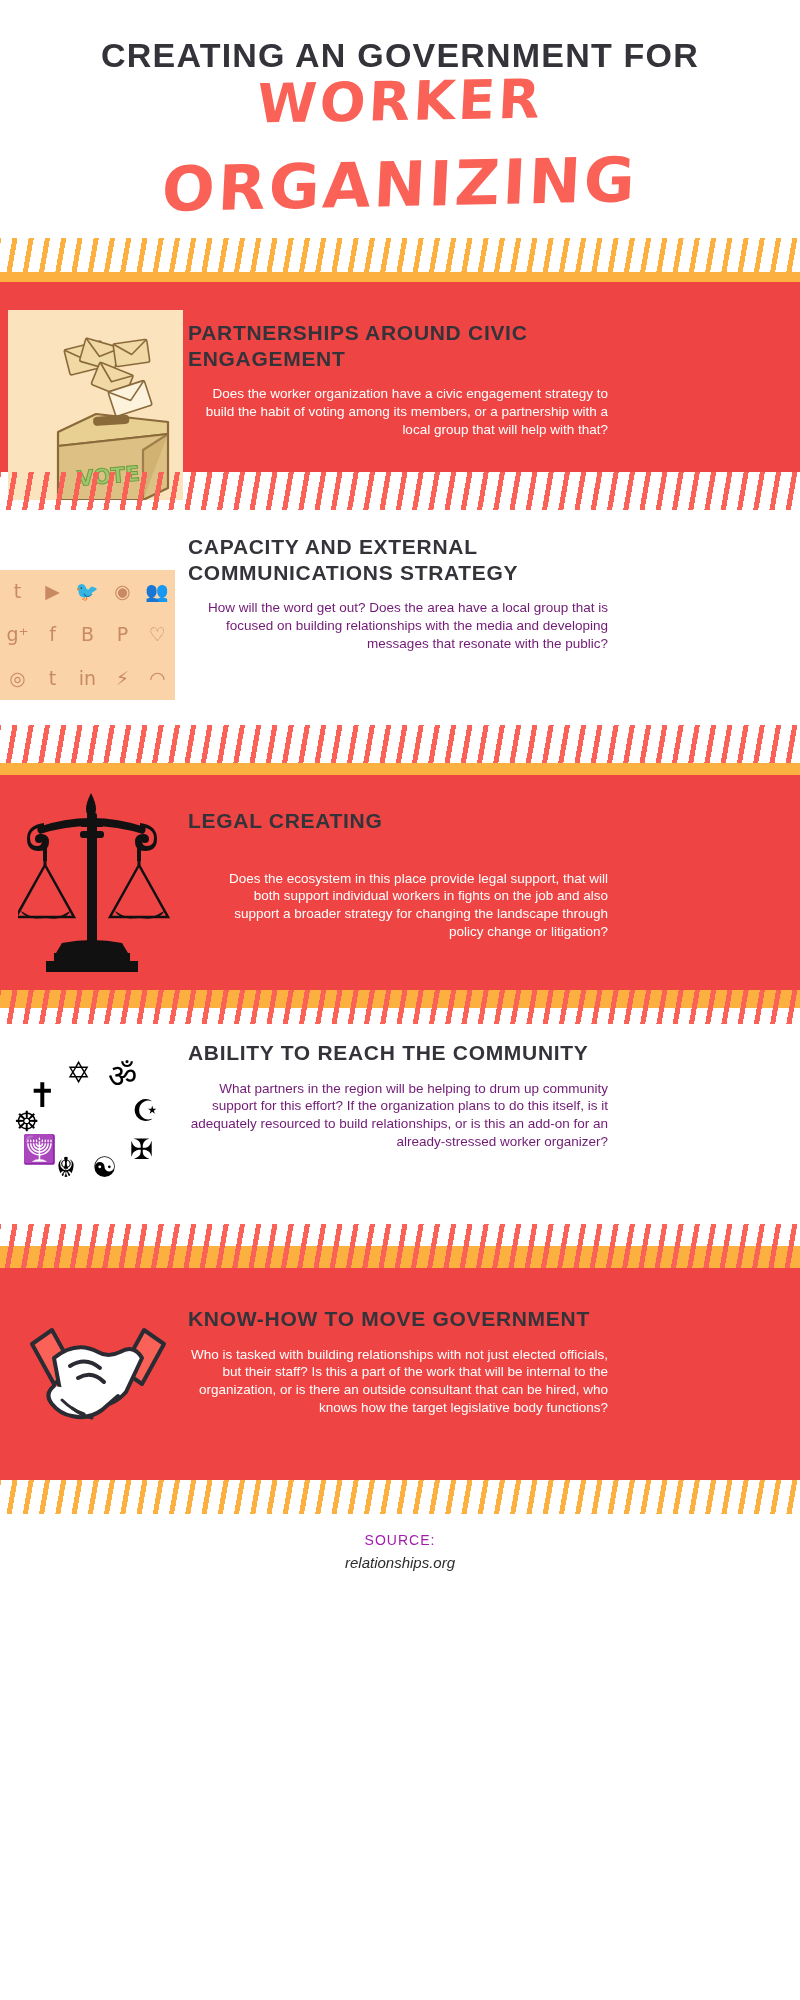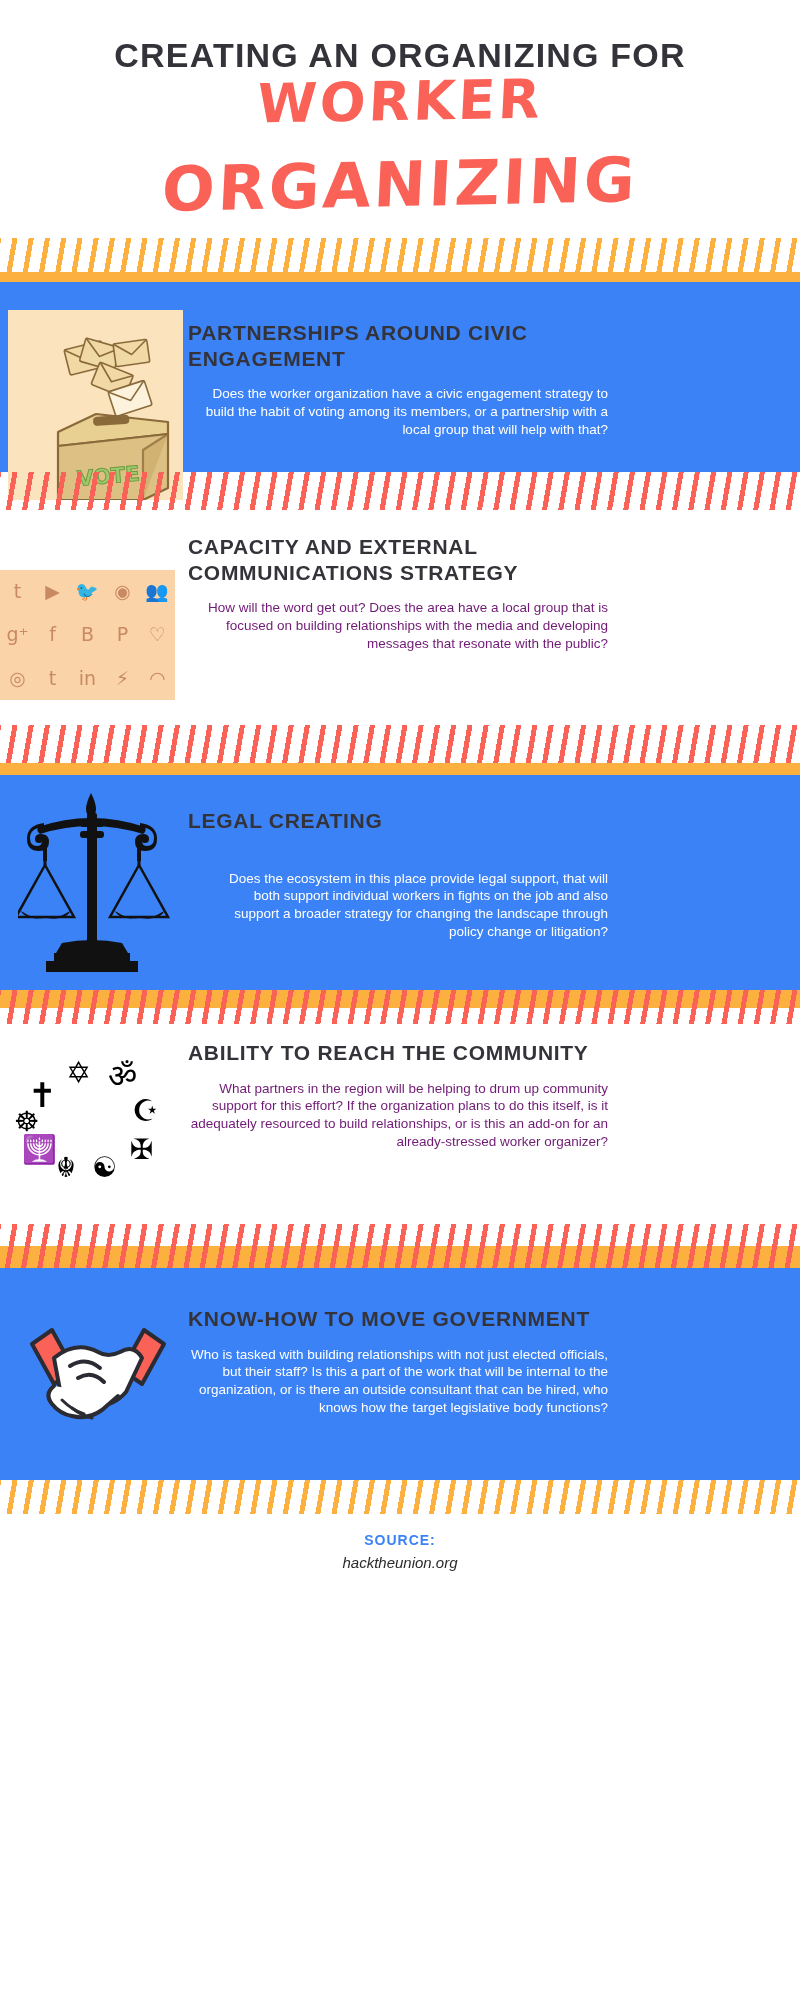--- a/index.html
+++ b/index.html
@@ -46,43 +46,43 @@
       #fa6157 0px, #fa6157 5px, transparent 5px, transparent 16px);
   }
   .stripe-coral-on-orange {
     background-image:repeating-linear-gradient(100deg,
       #fa6157 0px, #fa6157 5px, transparent 5px, transparent 16px);
   }
   .band-orange { position:absolute; left:0; width:800px; background:#fbb040; }
 
   
   .section { position:absolute; left:0; width:800px; }
-  .sec-orange { background:#3b82f6; }
+  .sec-orange { background:#ef4444; }
   .sec-white  { background:#ffffff; }
 
   .thumb { position:absolute; overflow:hidden; }
   .content { position:absolute; }
 
   .sec-title {
     font-family:"Liberation Sans", sans-serif;
     font-weight:bold; font-size:21px; letter-spacing:0.7px;
     color:#34333a; line-height:1.22;
   }
   .sec-body {
     font-family:"Liberation Sans", sans-serif;
     font-size:13.5px; line-height:1.32; margin-top:14px;text-align:right;
   }
   .body-white { color:#ffffff; }
   .body-orange { color:#701a75; }
 
   
   .footer { position:absolute; left:0; width:800px; background:#ffffff; text-align:center; }
   .src-label {
-    font-family:"Liberation Sans", sans-serif; font-weight:bold;
-    font-size:14px; letter-spacing:1px; color:#3b82f6;
+    font-family:"Liberation Sans", sans-serif; font-weight:normal;
+    font-size:14px; letter-spacing:1px; color:#a21caf;
   }
   .src-url {
     font-family:"Liberation Sans", sans-serif; font-style:italic;
     font-size:15px; color:#2b2b2b; margin-top:6px;
   }
 
   
   .illus { width:100%; height:100%; display:block; }
   .icon-grid {
     display:grid; grid-template-columns:repeat(5,1fr); grid-template-rows:repeat(3,1fr);
@@ -92,21 +92,21 @@
     font-family:"DejaVu Sans", sans-serif;
     font-size:19px; color:#c98a63; line-height:1;
   }
   .relig-wrap { position:relative; width:100%; height:100%; }
   .relig { position:absolute; font-family:"DejaVu Sans", sans-serif; color:#000; line-height:1; }
 </style>
 </head>
 <body>
 
 <div class="header">
-  <div class="title-line1">CREATING AN ORGANIZING FOR</div>
+  <div class="title-line1">CREATING AN GOVERNMENT FOR</div>
   <div class="title-line2">WORKER</div>
   <div class="title-line3">ORGANIZING</div>
 </div>
 
 <div class="divider" style="top:238px;height:34px;">
   <div class="stripes stripe-orange-on-white" style="height:34px;"></div>
 </div>
 <div class="band-orange" style="top:272px;height:10px;"></div>
 
 <div class="section sec-orange" style="top:282px;height:190px;">
@@ -284,14 +284,14 @@
     <div class="sec-body body-white">Who is tasked with building relationships with not just elected officials, but their staff? Is this a part of the work that will be internal to the organization, or is there an outside consultant that can be hired, who knows how the target legislative body functions?</div>
   </div>
 </div>
 
 <div class="divider" style="top:1480px;height:34px;">
   <div class="stripes stripe-orange-on-white" style="height:34px;"></div>
 </div>
 
 <div class="footer" style="top:1514px;height:86px;padding-top:18px;">
   <div class="src-label">SOURCE:</div>
-  <div class="src-url">hacktheunion.org</div>
+  <div class="src-url">relationships.org</div>
 </div>
 
 </body></html>

